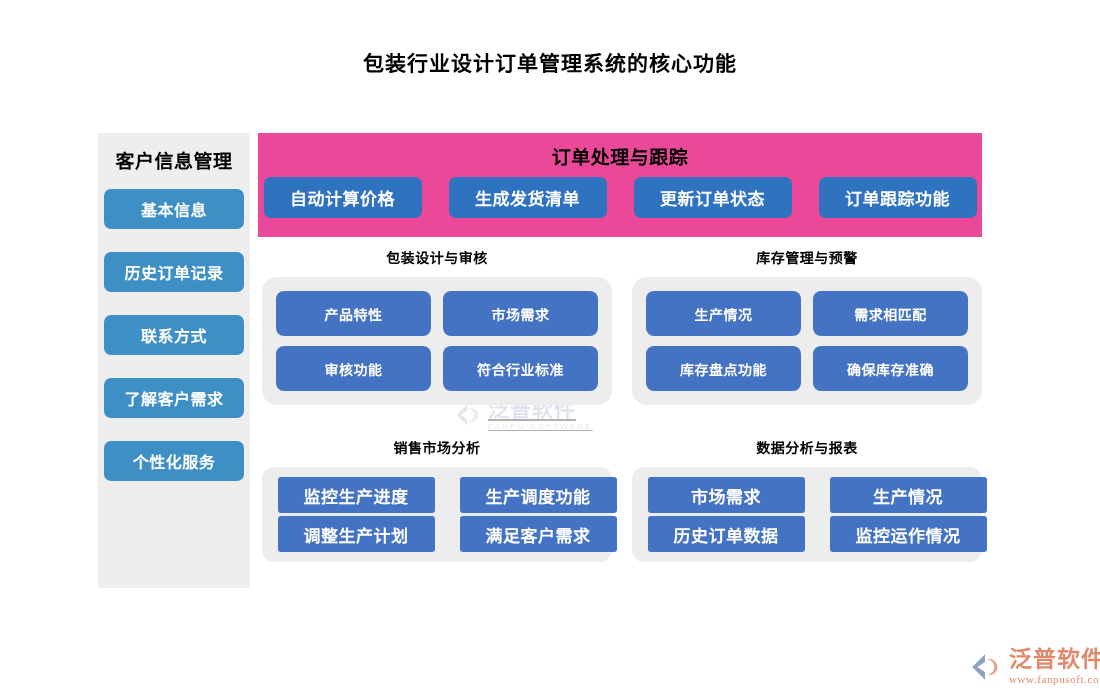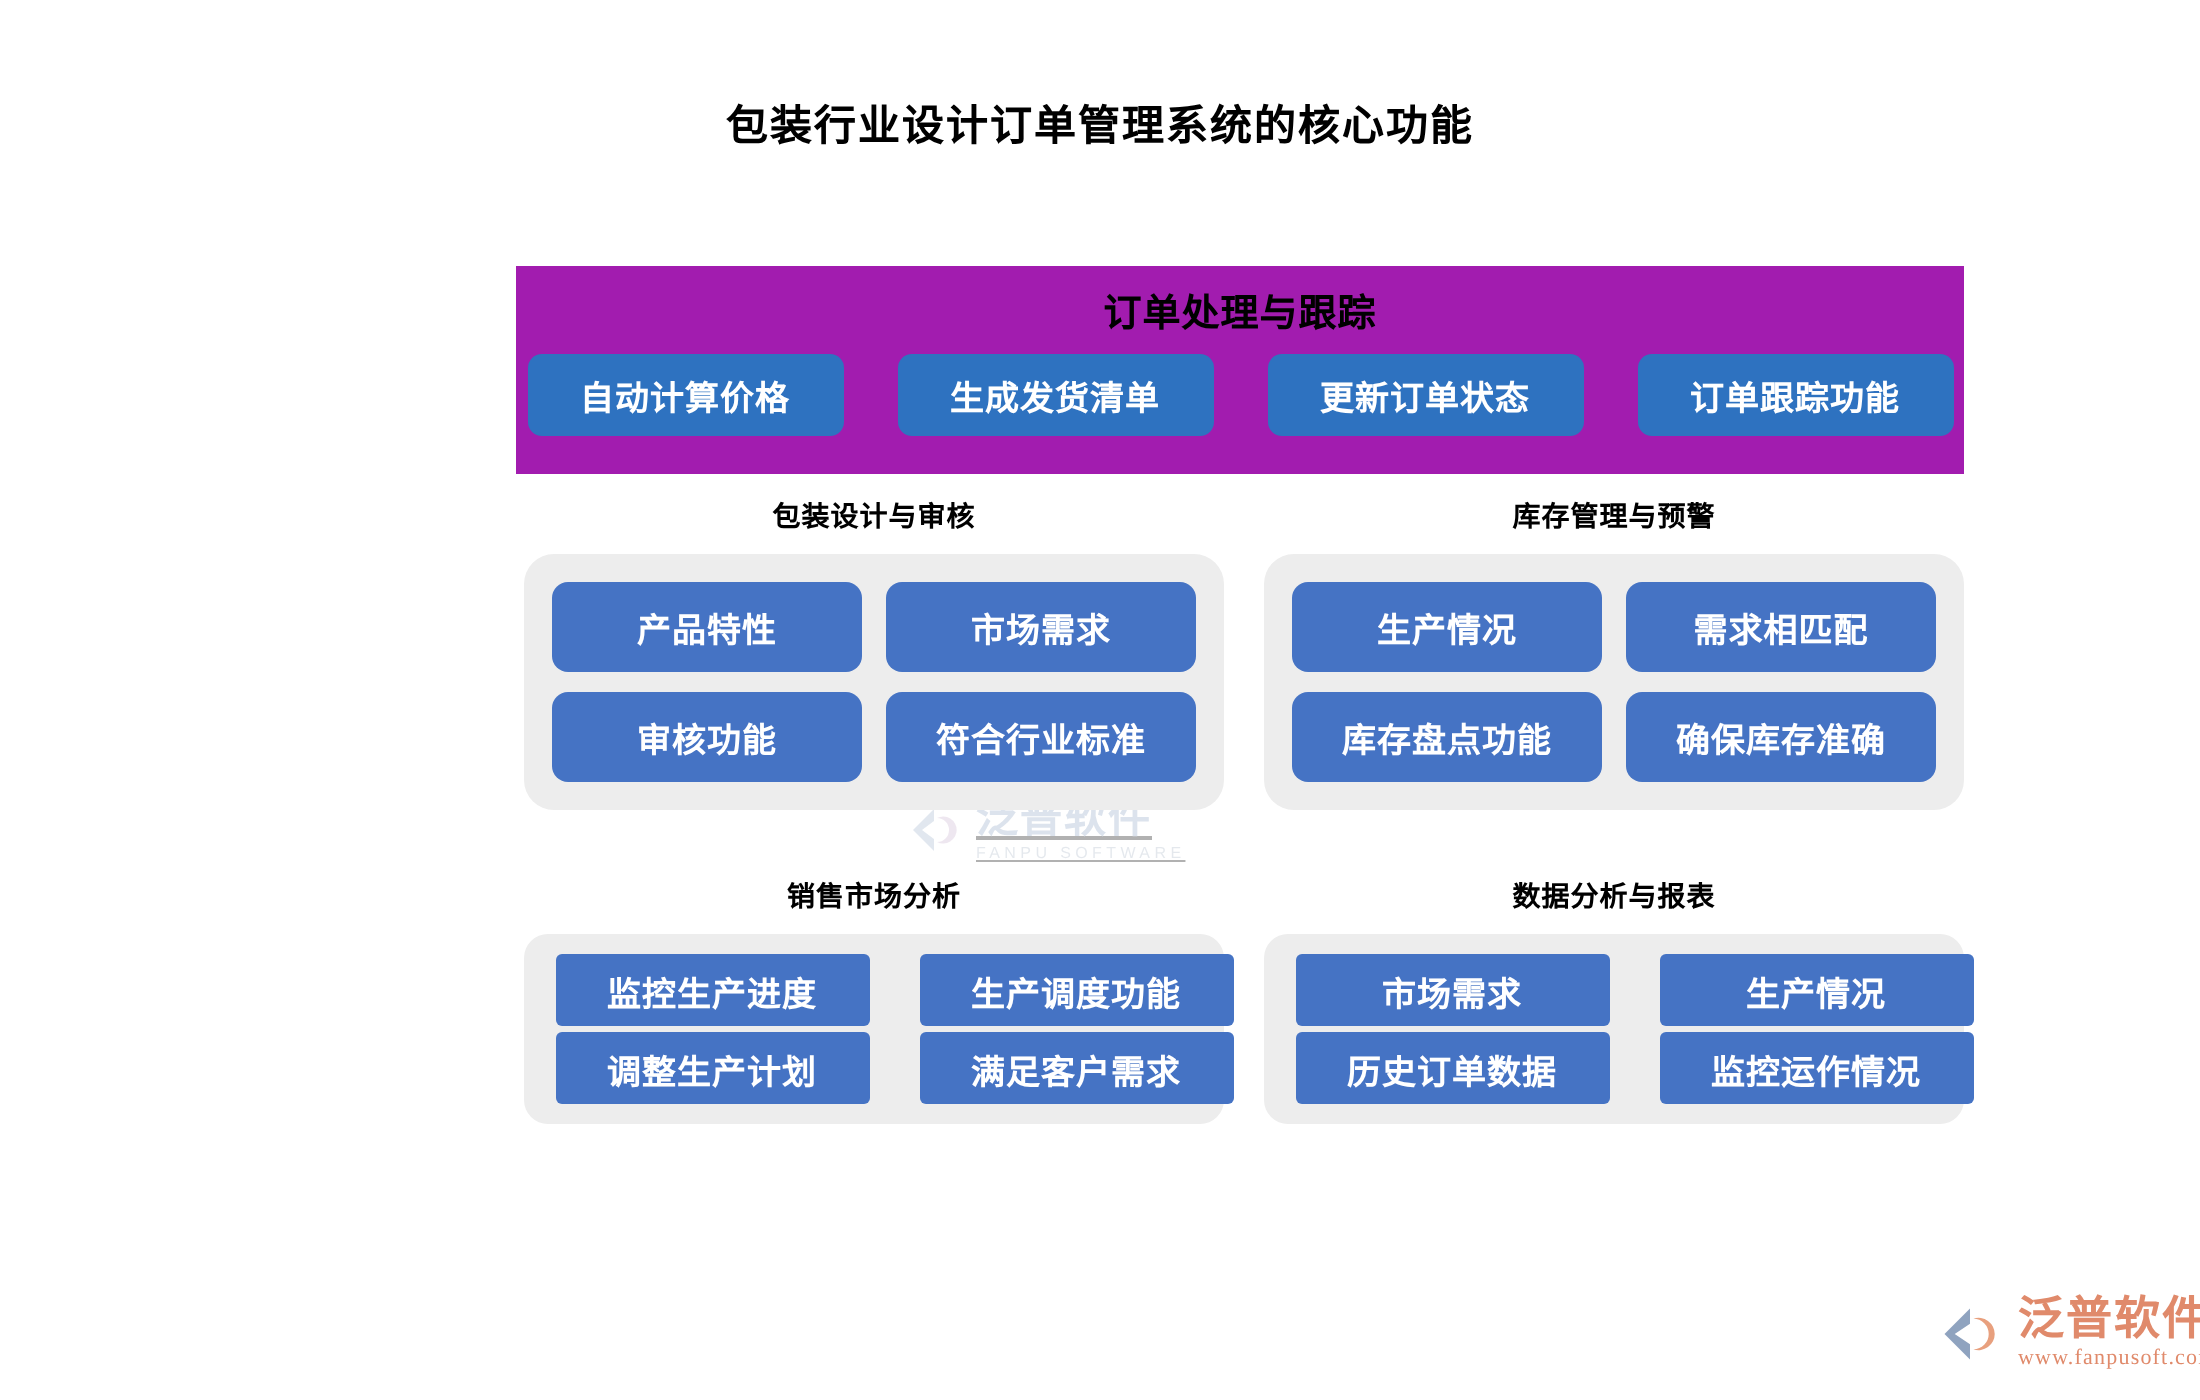--- a/index.html
+++ b/index.html
@@ -70,21 +70,21 @@
     color: #ffffff; font-size: 16px; font-weight: bold;
     letter-spacing: .5px; white-space: nowrap;
     cursor: pointer; user-select: none;
   }
 
   
   .topbar {
     position: absolute;
     left: 258px; top: 133px;
     width: 724px; height: 104px;
-    background: #a21caf;
+    background: #ec4899;
   }
   .topbar-title {
     height: 44px;
     display: flex; align-items: center; justify-content: center;
     font-size: 19px; font-weight: bold; color: #000;
     letter-spacing: .5px;
   }
   .topbar-row {
     display: flex; justify-content: center; align-items: center;
     gap: 27px;
@@ -118,21 +118,21 @@
     letter-spacing: .5px; white-space: nowrap;
     cursor: pointer; user-select: none;
   }
 
   
   .quad-upper .quad-panel { border-radius: 15px; padding: 14px 12px; gap: 10px; }
   .quad-upper .quad-row { gap: 12px; }
   .quad-upper .quad-btn {
     width: 155px; height: 45px;
     border-radius: 8px;
-    font-size: 17px;
+    font-size: 14px;
   }
 
   
   .quad-lower .quad-panel { border-radius: 12px; padding: 10px 10px; gap: 3px; }
   .quad-lower .quad-row { gap: 5px; }
   .quad-lower .quad-btn {
     width: 157px; height: 36px;
     border-radius: 3px;
     font-size: 17px;
     margin-left: 20px;
@@ -172,20 +172,30 @@
     <svg class="wm-mark" viewBox="0 0 40 40">
       <path d="M6 20 L20 6 L20 14 L12 20 L20 26 L20 34 Z" fill="#9fb3cc"></path>
       <path d="M22 12 A9 9 0 1 1 22 28 A7 7 0 1 0 22 12 Z" fill="#c9b2cf"></path>
     </svg>
     <div class="wm-text">
       <span class="wm-cn">泛普软件</span>
       <span class="wm-en">FANPU SOFTWARE</span>
     </div>
   </div>
 
+  <div class="sidebar">
+    <div class="sidebar-title">客户信息管理</div>
+    <div class="sidebar-items">
+      <div class="sidebar-btn">基本信息</div>
+      <div class="sidebar-btn">历史订单记录</div>
+      <div class="sidebar-btn">联系方式</div>
+      <div class="sidebar-btn">了解客户需求</div>
+      <div class="sidebar-btn">个性化服务</div>
+    </div>
+  </div>
 
   <div class="topbar">
     <div class="topbar-title">订单处理与跟踪</div>
     <div class="topbar-row">
       <div class="topbar-btn">自动计算价格</div>
       <div class="topbar-btn">生成发货清单</div>
       <div class="topbar-btn">更新订单状态</div>
       <div class="topbar-btn">订单跟踪功能</div>
     </div>
   </div>

